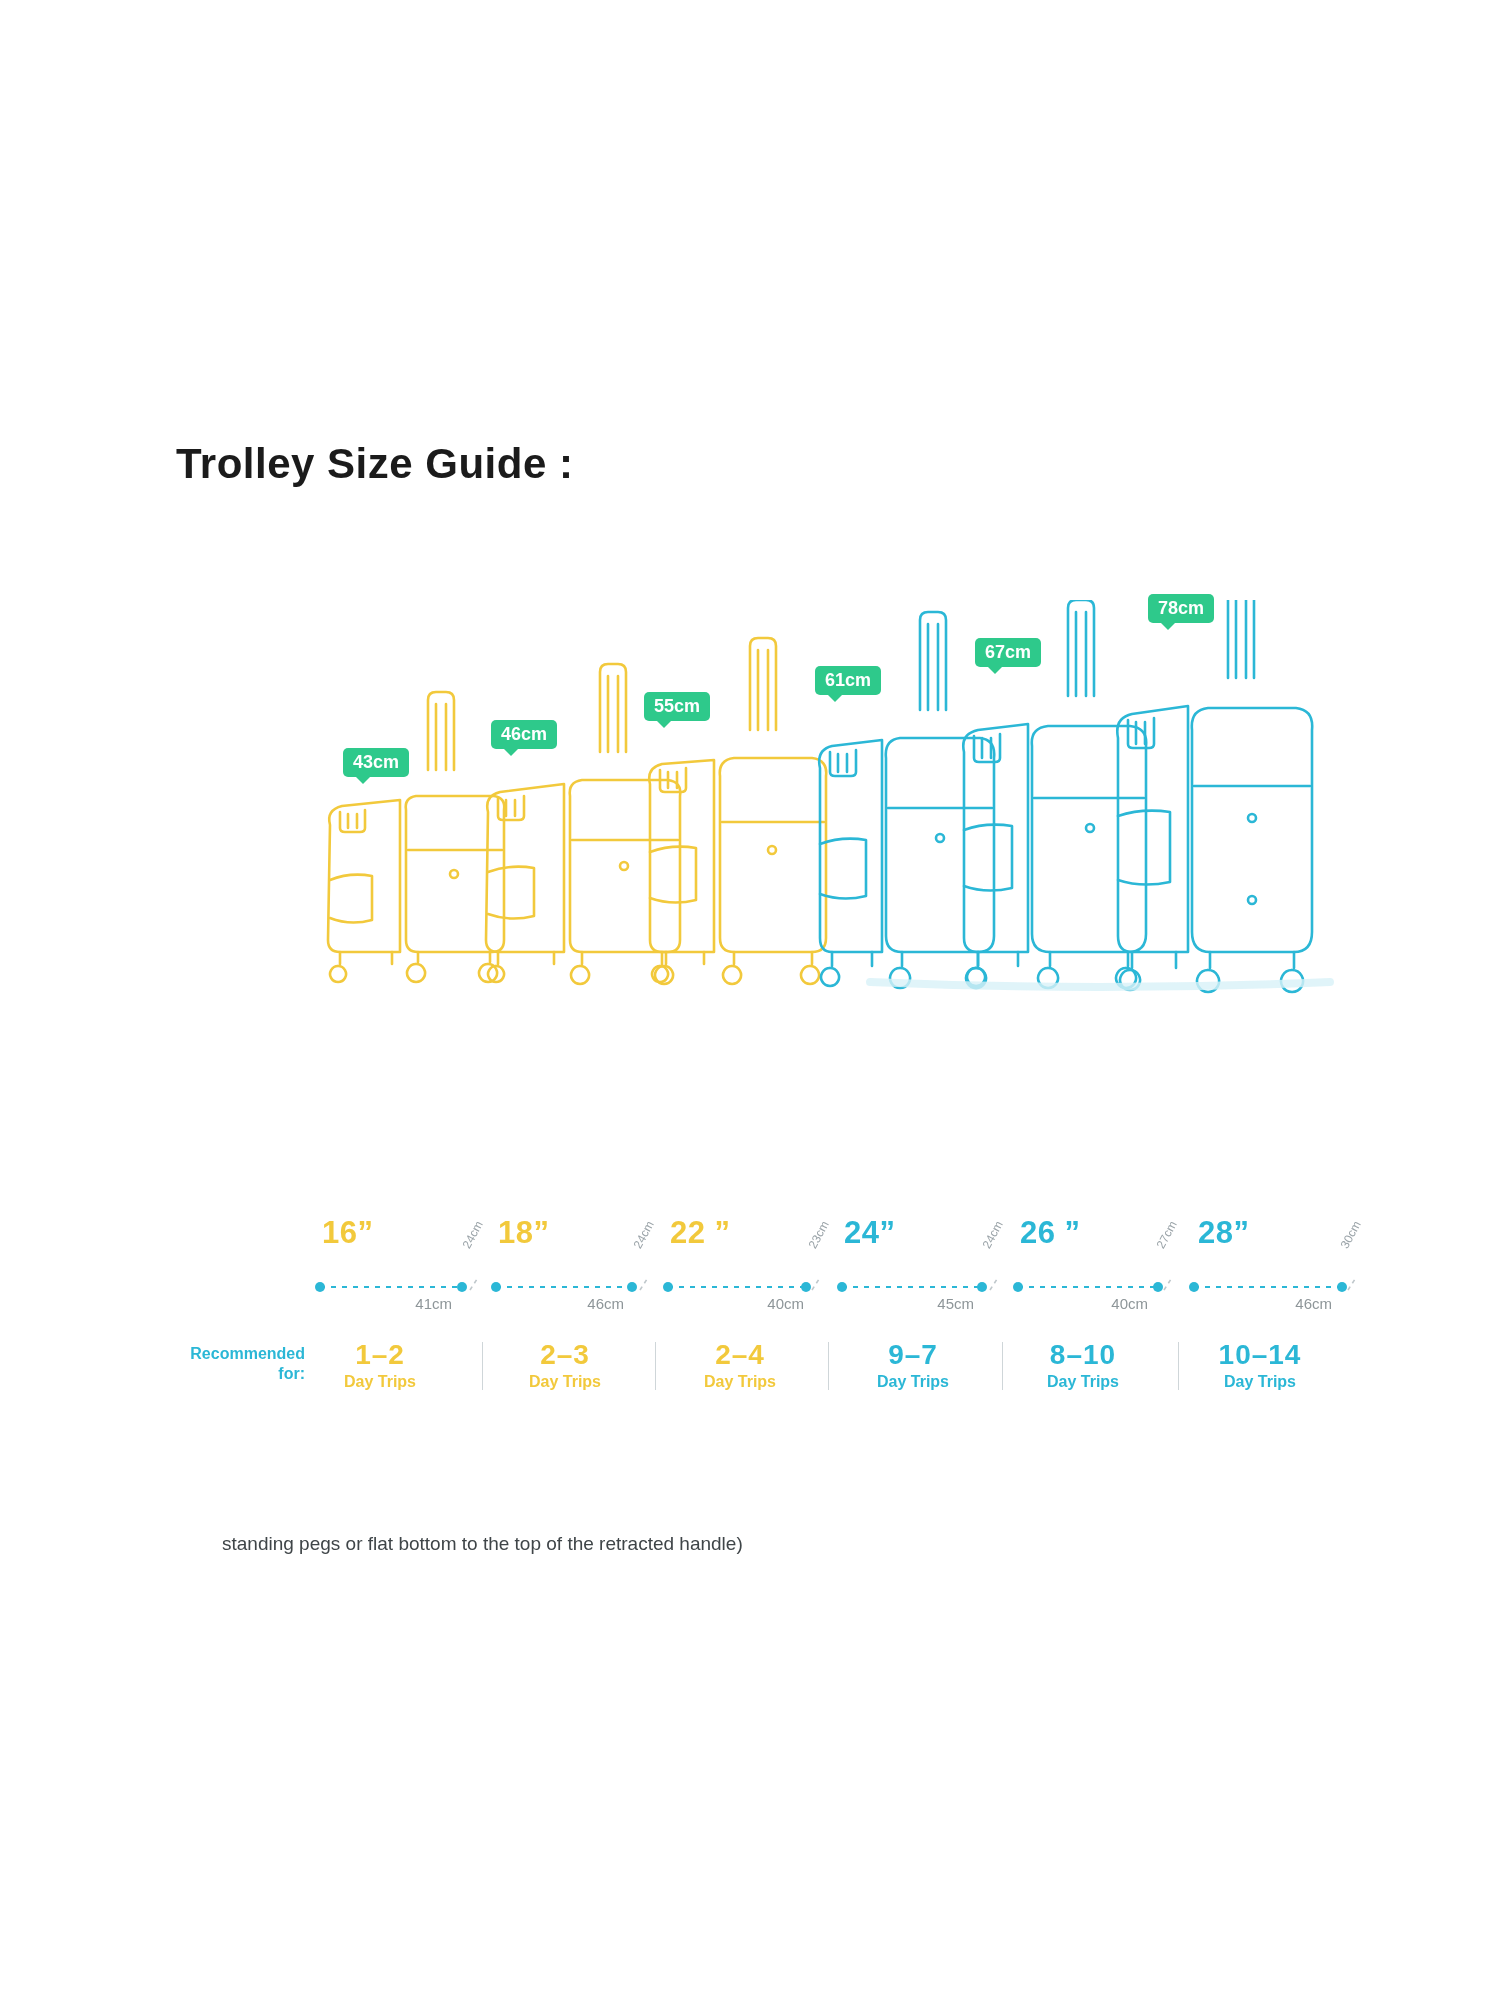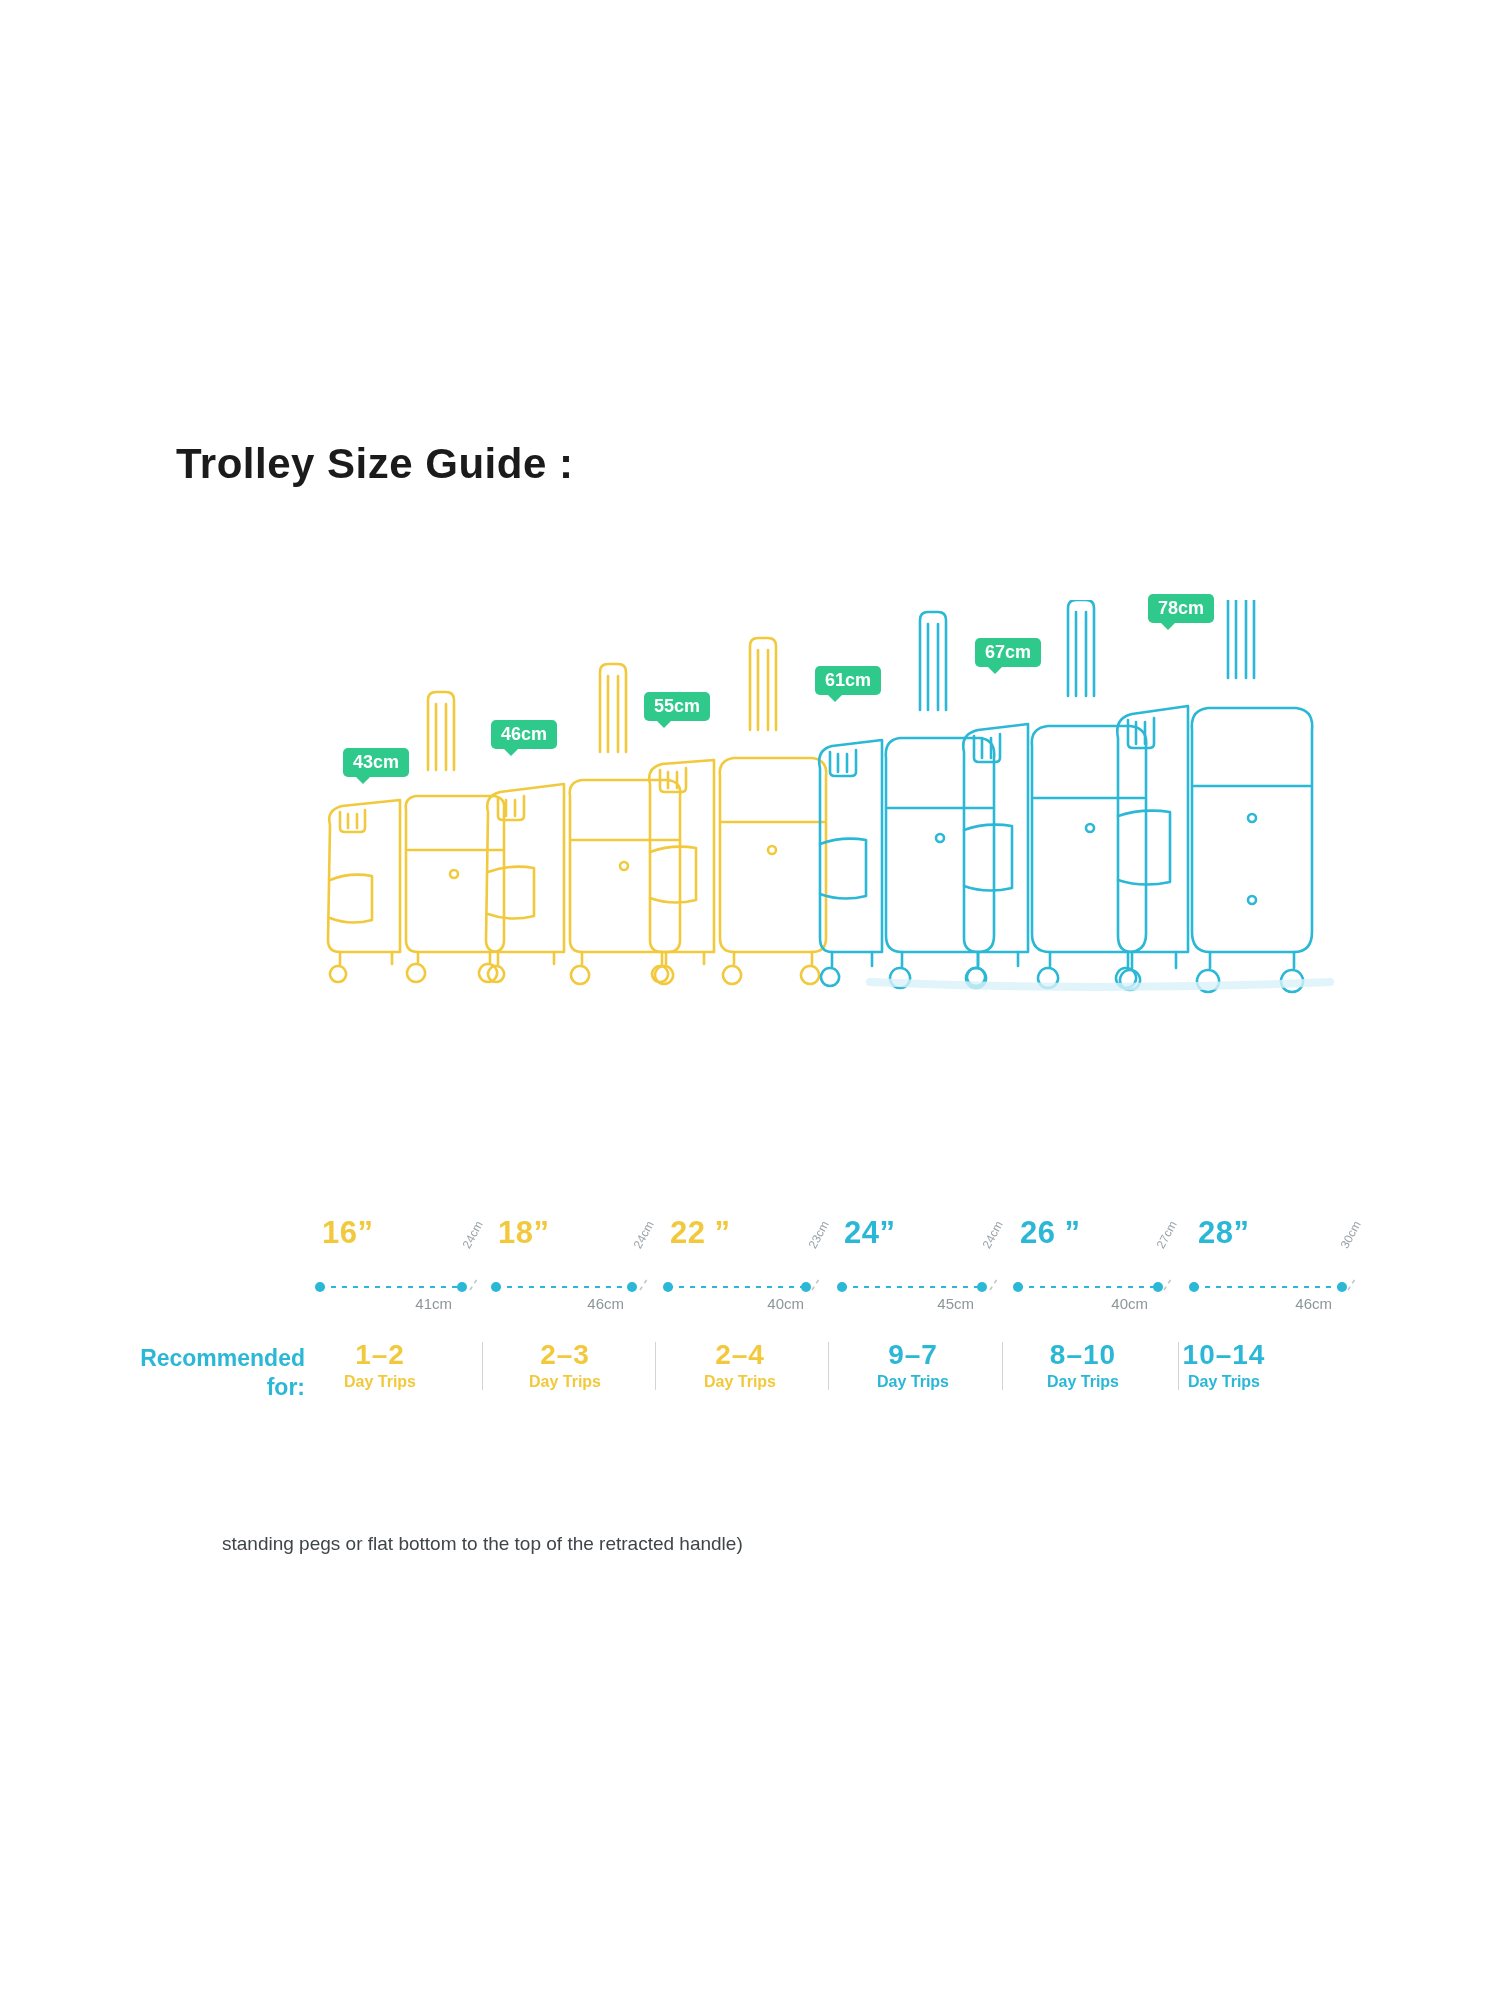--- a/index.html
+++ b/index.html
@@ -125,21 +125,21 @@
     top: 1340px;
     width: 1500px;
     height: 80px;
   }
   #rec-label {
     position: absolute;
     left: 140px;
     top: 4px;
     width: 165px;
     text-align: right;
-    font-size: 23px;
+    font-size: 16px;
     color: #2bb7d6;
     line-height: 1.25;
     font-weight: 600;
   }
   .rec-col {
     position: absolute;
     top: 0;
     width: 150px;
     text-align: center;
   }
@@ -426,21 +426,21 @@
       <div class="rec-sub blue">Day Trips</div>
     </div>
     <div class="rec-div" style="left:1002px;"></div>
 
     <div class="rec-col" style="left:1008px;">
       <div class="rec-days blue">8–10</div>
       <div class="rec-sub blue">Day Trips</div>
     </div>
     <div class="rec-div" style="left:1178px;"></div>
 
-    <div class="rec-col" style="left:1149px;">
+    <div class="rec-col" style="left:1185px;">
       <div class="rec-days blue">10–14</div>
       <div class="rec-sub blue">Day Trips</div>
     </div>
   </div>
 
   <div id="note-line2">standing pegs or flat bottom to the top of the retracted handle)</div>
 
 
 </div>
 

